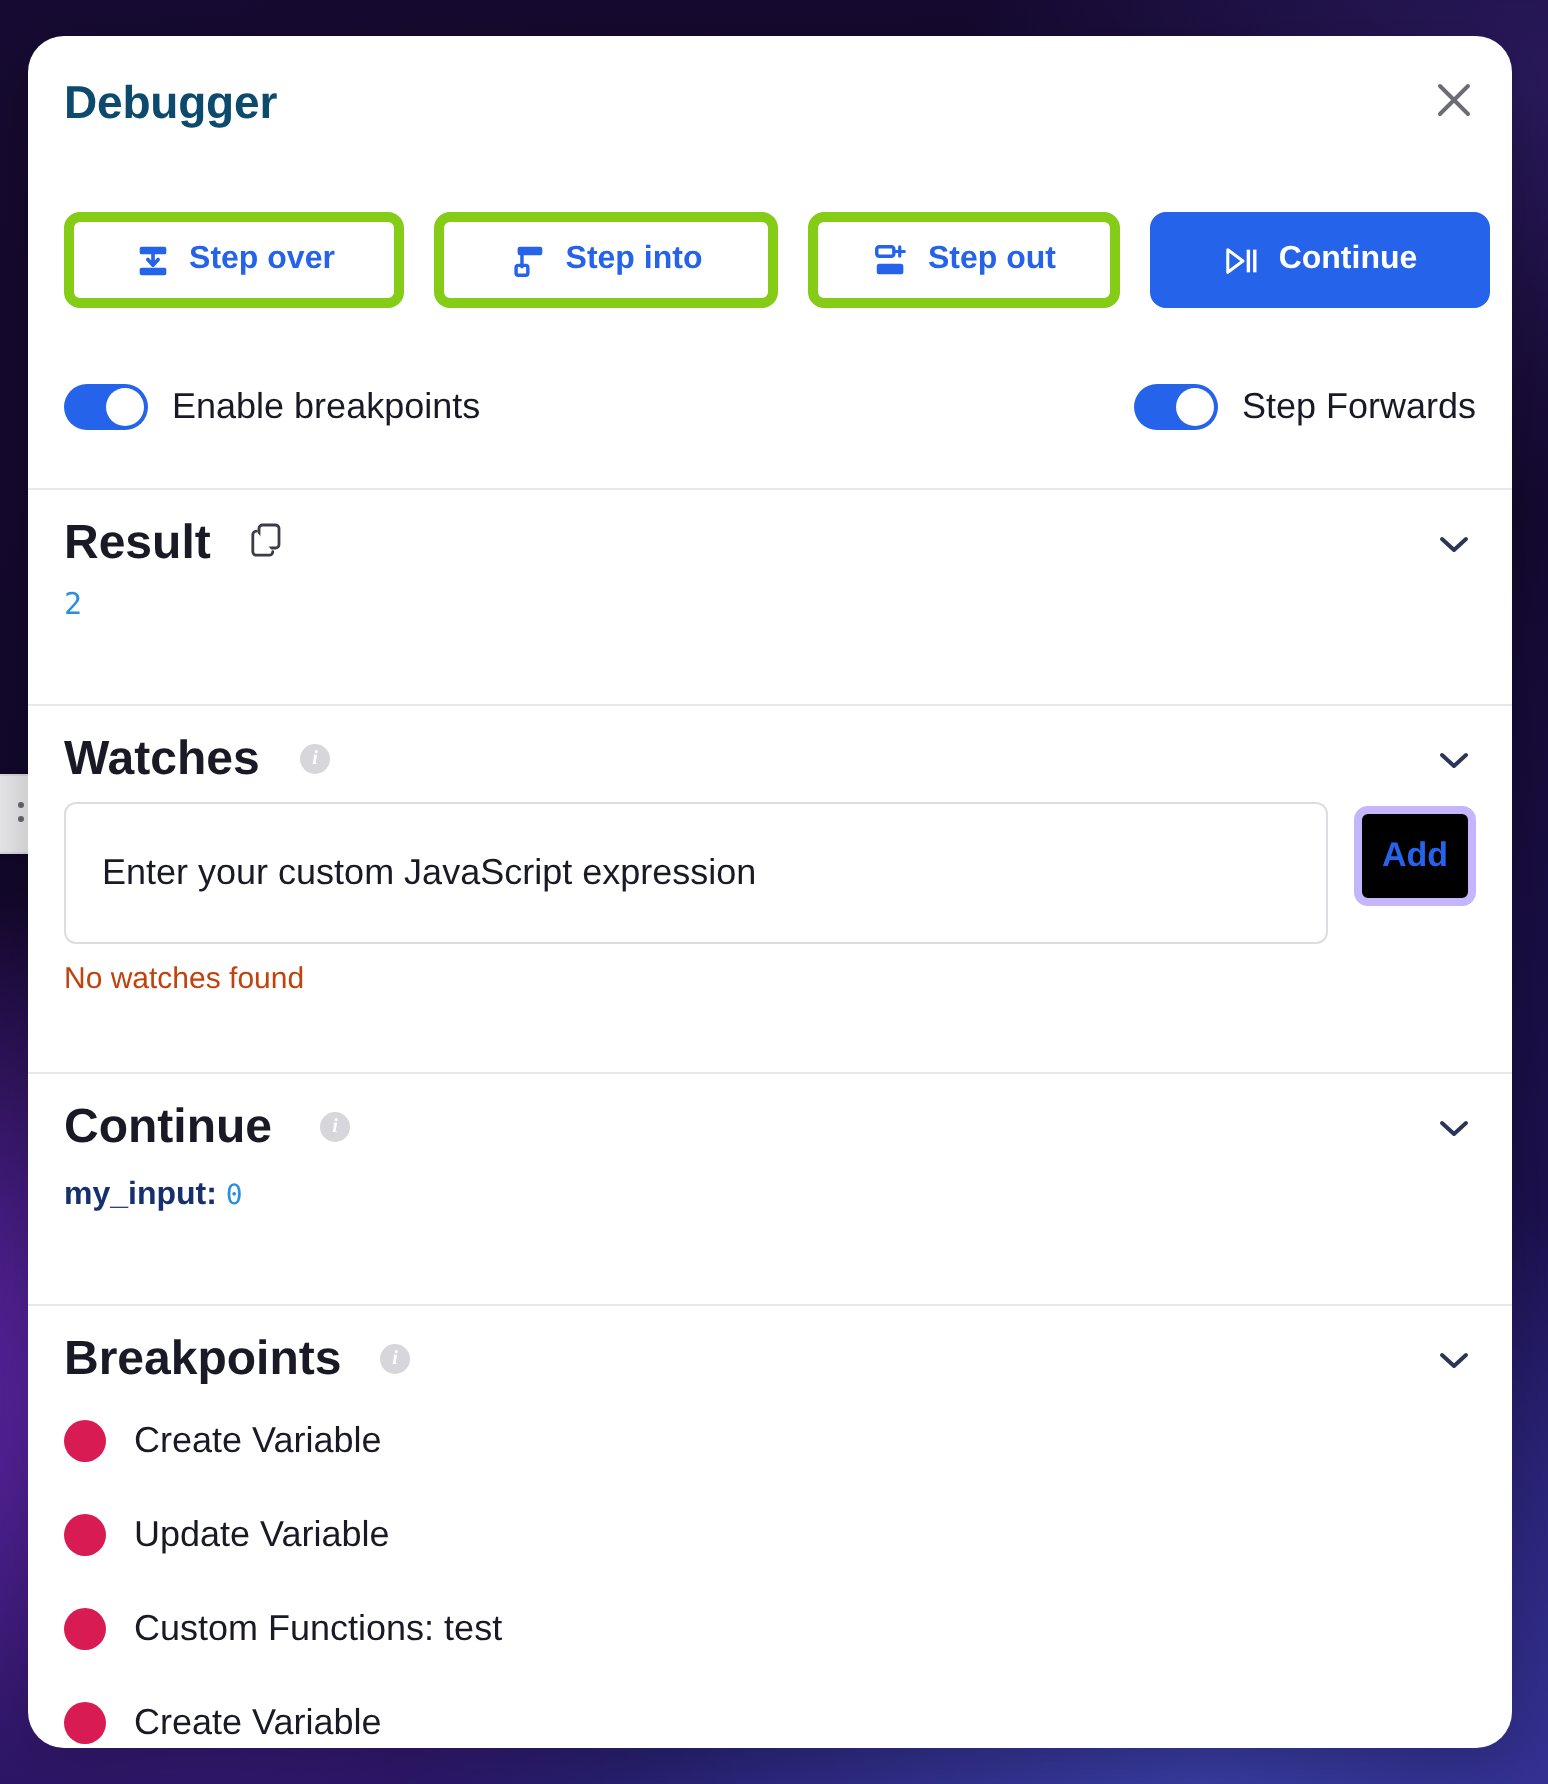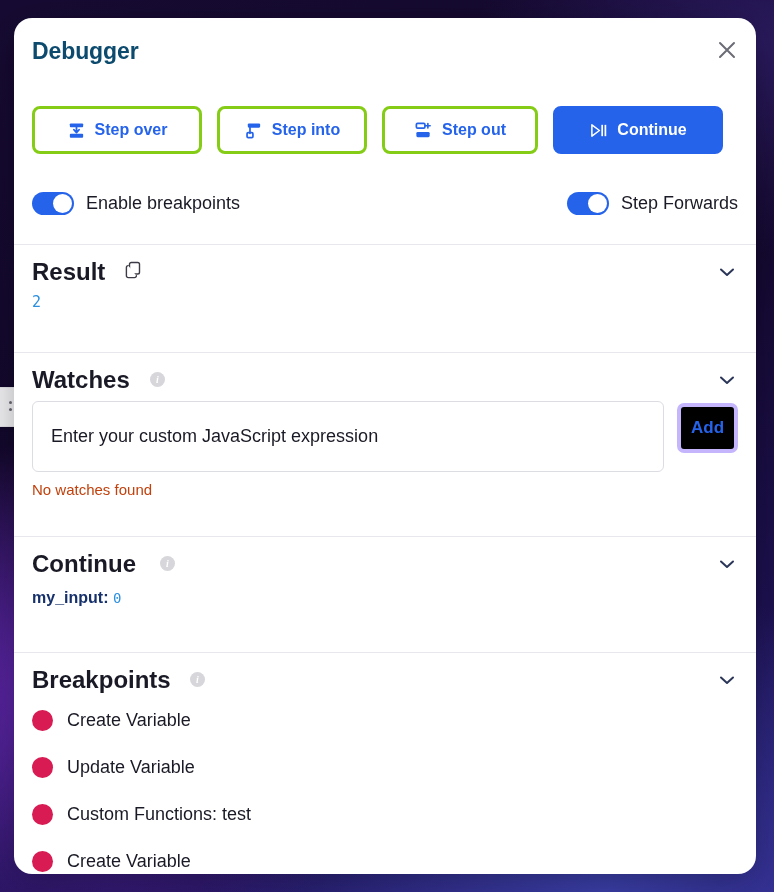--- a/index.html
+++ b/index.html
@@ -91,36 +91,36 @@
   .step-row {
     position: absolute;
     left: 18px;
     top: 88px;
     display: flex;
     gap: 15px;
   }
   .step-btn {
     box-sizing: border-box;
     height: 48px;
-    border: 3px solid #84cc16;
+    border: 5px solid #84cc16;
     border-radius: 8px;
     background: #ffffff;
     color: #2563eb;
     font-size: 16px;
     font-weight: bold;
     display: flex;
     align-items: center;
     justify-content: center;
     gap: 9px;
     cursor: pointer;
     padding: 0 14px;
     white-space: nowrap;
   }
   .step-btn.w1 { width: 170px; }
-  .step-btn.w2 { width: 150px; }
+  .step-btn.w2 { width: 172px; }
   .step-btn.w3 { width: 156px; }
   .step-btn.primary {
     width: 170px;
     background: #2563eb;
     border-color: #2563eb;
     color: #ffffff;
   }
   .step-btn .ic { display: flex; align-items: center; }
   .step-btn .ic svg { display: block; }
 

